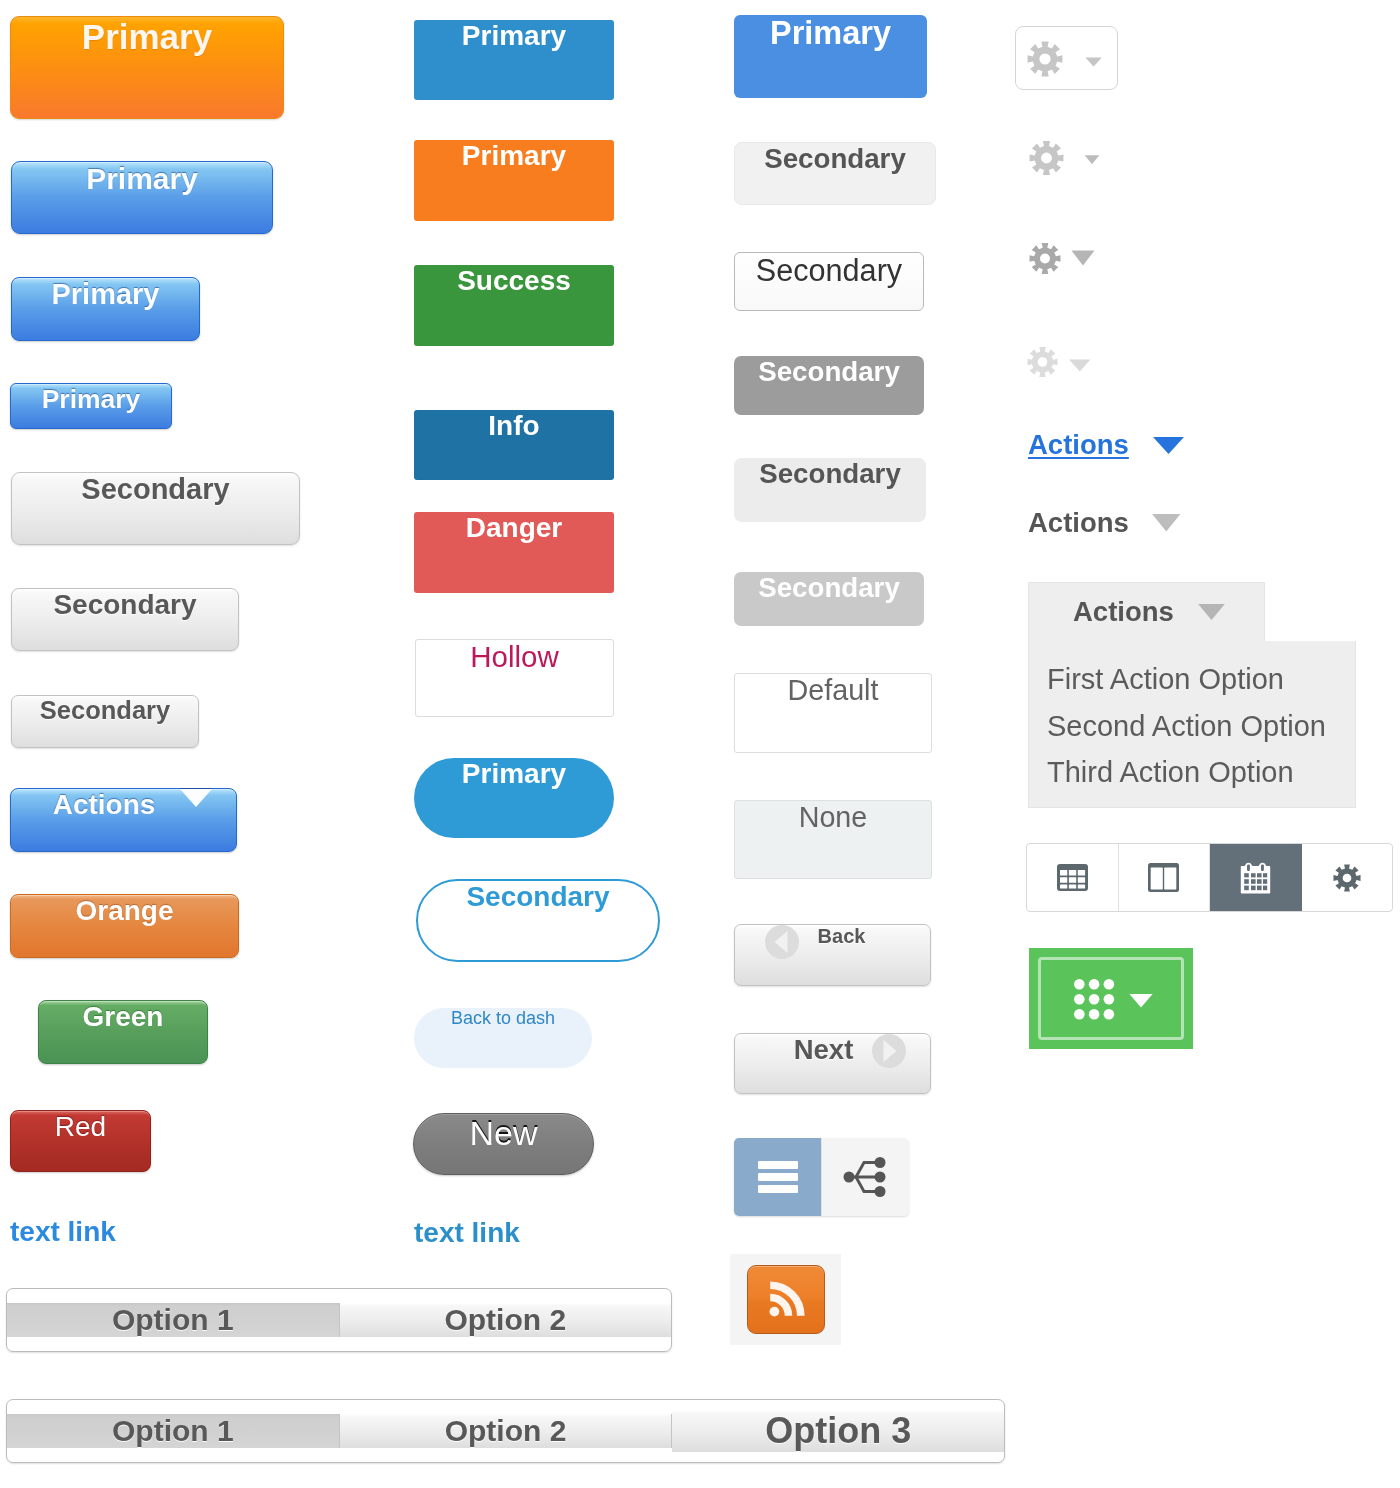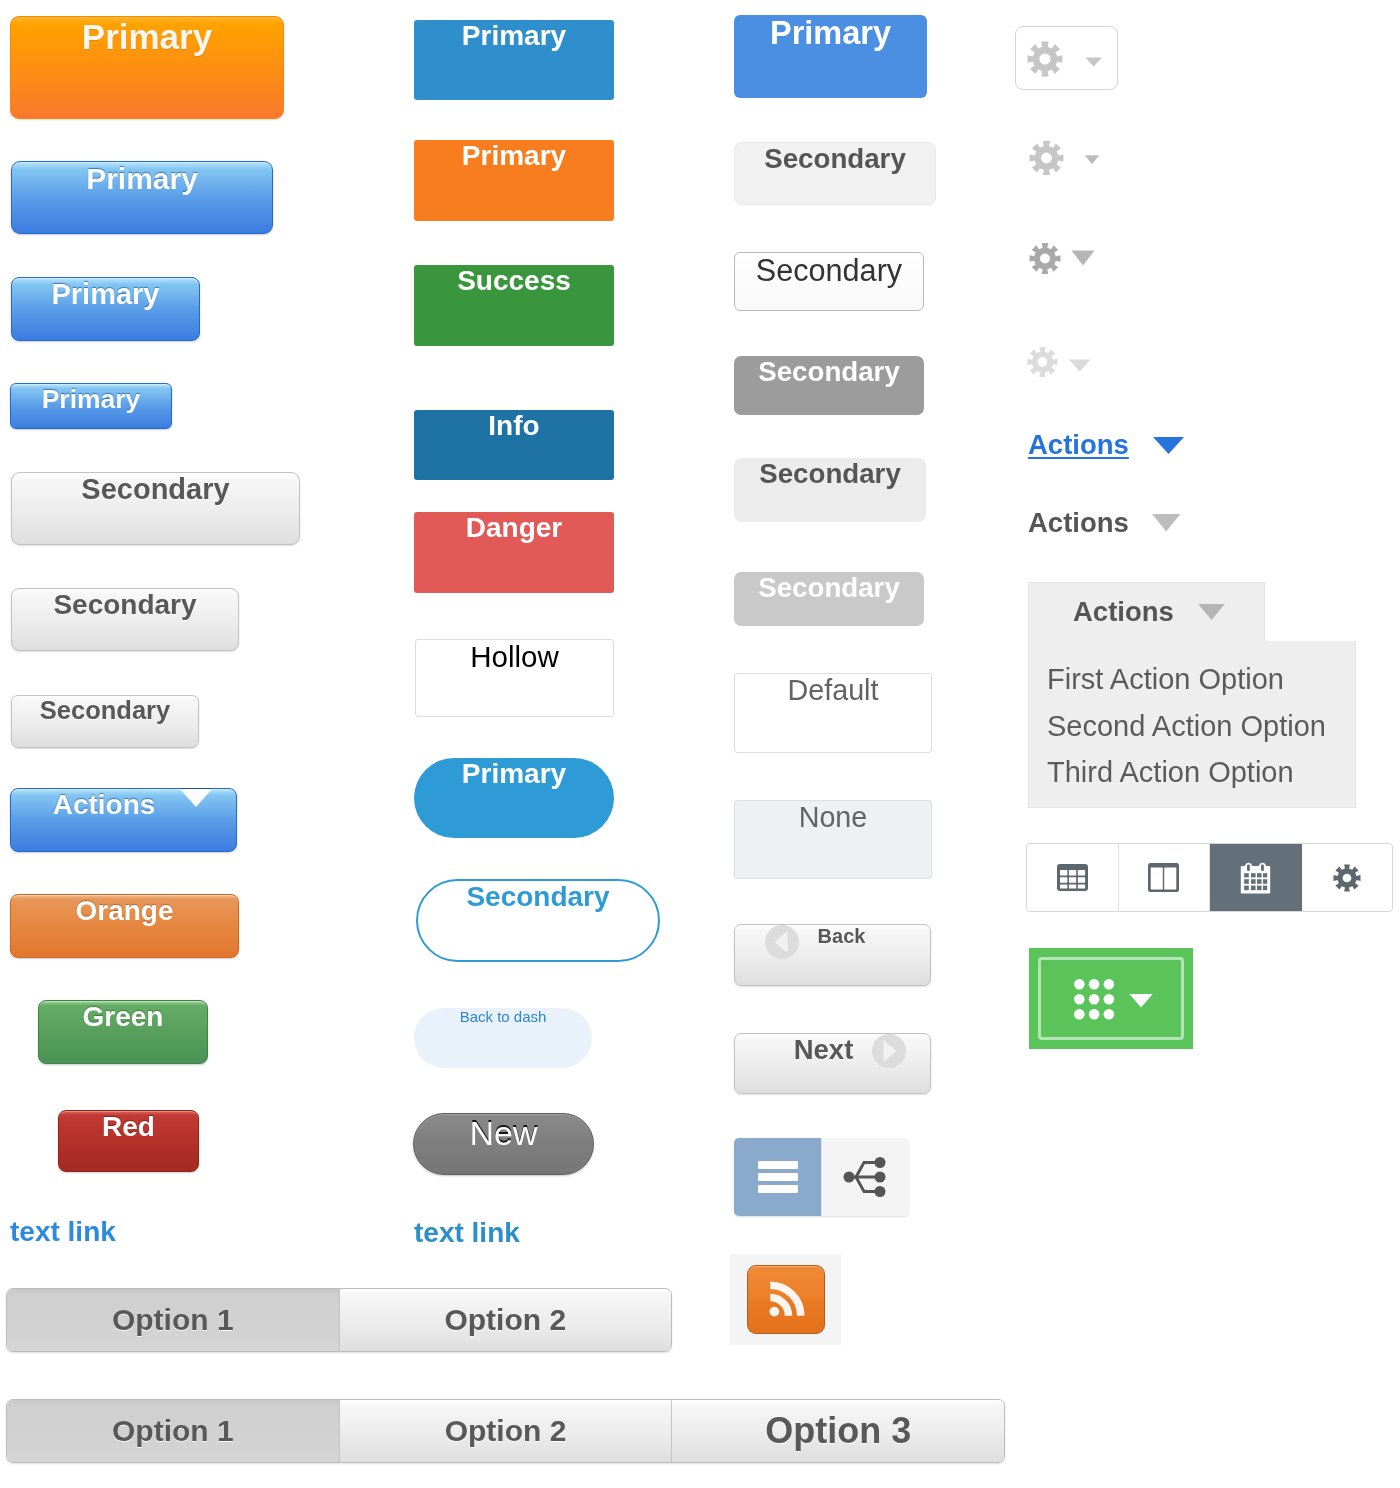--- a/index.html
+++ b/index.html
@@ -36,34 +36,33 @@
   }
   .g-green{
     background:linear-gradient(to bottom,#a8d7a4 0%,#65ad65 7%,#589f5c 50%,#4a9354 100%);
     border:1px solid #3e8249;border-radius:8px;color:#fff;font-weight:bold;
     text-shadow:0 -1px 1px rgba(20,70,20,.45);
     box-shadow:inset 0 1px 0 rgba(255,255,255,.3), 0 1px 2px rgba(0,0,0,.2);
     margin-left:28px;
   }
   .g-red{
     background:linear-gradient(to bottom,#db6c63 0%,#c23a33 7%,#b3322a 50%,#a32a22 100%);
-    border:1px solid #94211b;border-radius:8px;color:#fff;font-weight:bold;
+    border:1px solid #94211b;border-radius:8px;color:#fff;font-weight:normal;
     text-shadow:0 -1px 1px rgba(70,10,10,.5);
     box-shadow:inset 0 1px 0 rgba(255,255,255,.25), 0 1px 2px rgba(0,0,0,.2);
-    margin-left:48px;
   }
   .caret-w{width:0;height:0;border-left:16.5px solid transparent;border-right:16.5px solid transparent;
     border-top:18.5px solid #fcfdff;margin-left:25px;display:inline-block;
     filter:drop-shadow(0 -1px 0.5px rgba(20,55,120,.5));}
 
   .tlink{position:absolute;color:#2b8ae0;font-weight:bold;cursor:pointer;}
 
   
   .bar{position:absolute;display:flex;box-sizing:border-box;border:1px solid #bcbcbc;border-radius:7px;
-       overflow:hidden;box-shadow:0 1px 2px rgba(0,0,0,.13);}
+       overflow:hidden;box-shadow:0 1px 2px rgba(0,0,0,.13);align-items:center;}
   .bar-seg{flex:1;display:flex;align-items:center;justify-content:center;box-sizing:border-box;
        color:#585858;font-weight:bold;text-shadow:0 1px 0 rgba(255,255,255,.85);
        background:linear-gradient(to bottom,#ffffff 0%,#f7f7f7 8%,#ececec 55%,#dedede 100%);
        border-right:1px solid #c4c4c4;}
   .bar-seg:last-child{border-right:none;}
   .bar-seg.active{background:linear-gradient(to bottom,#c7c7c7 0%,#cfcfcf 10%,#d1d1d1 55%,#d5d5d5 100%);}
 
   
   .flat{border:none;border-radius:3px;color:#fff;font-weight:bold;}
 
@@ -141,34 +140,34 @@
 
   <div class="btn flat" style="left:414px;top:410px;width:200px;height:70px;font-size:28px;background:#1e72a4">
     <span>Info</span>
   </div>
 
   <div class="btn flat" style="left:414px;top:512px;width:200px;height:81px;font-size:28px;background:#e25a57">
     <span>Danger</span>
   </div>
 
   <div class="btn" style="left:415px;top:639px;width:199px;height:78px;font-size:29.5px;background:#fff;
-       border:1px solid #dcdcdc;border-radius:3px;color:#000000;">
+       border:1px solid #dcdcdc;border-radius:3px;color:#be185d;">
     <span>Hollow</span>
   </div>
 
   <div class="btn flat" style="left:414px;top:758px;width:200px;height:80px;font-size:28px;background:#2e9bd6;border-radius:40px">
     <span>Primary</span>
   </div>
 
   <div class="btn" style="left:416px;top:879px;width:244px;height:83px;font-size:28px;background:#fff;
        border:2px solid #2e9bd6;border-radius:45px;color:#2e9bd6;font-weight:bold">
     <span>Secondary</span>
   </div>
 
-  <div class="btn" style="left:414px;top:1008px;width:178px;height:60px;font-size:15px;background:#e9f2fb;
+  <div class="btn" style="left:414px;top:1008px;width:178px;height:60px;font-size:18px;background:#e9f2fb;
        border-radius:30px;color:#2f87c4;font-weight:normal">
     <span>Back to dash</span>
   </div>
 
   <div class="btn" style="left:413px;top:1113px;width:181px;height:62px;font-size:34px;background:linear-gradient(to bottom,#8a8a8a 0%,#7e7e7e 50%,#767676 100%);
        border:1px solid #5e5e5e;border-radius:31px;color:#ffffff;font-weight:normal;
        text-shadow:0 -2px 0 rgba(0,0,0,.85);
        box-shadow:inset 0 1px 0 rgba(255,255,255,.18),0 1px 2px rgba(0,0,0,.22)">
     <span>New</span>
   </div>

